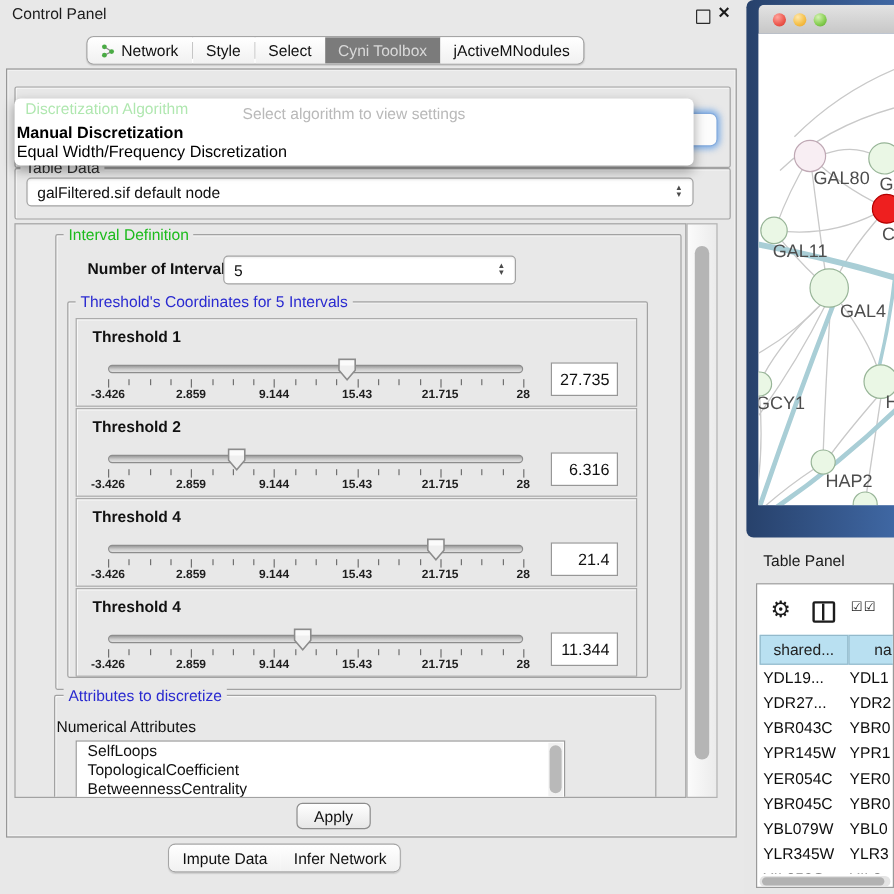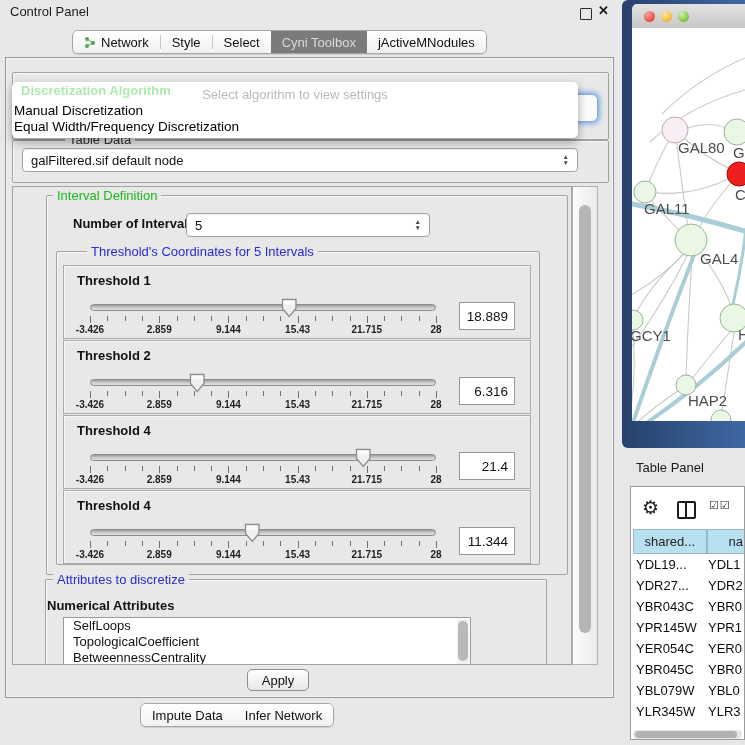--- a/index.html
+++ b/index.html
@@ -20,66 +20,66 @@
   .seg.sel{background:#7b7b7b;color:#d9d9d9;align-items:center;}
   .segsep{width:1px;background:#c6c6c6;margin:4px 0;}
   
   .main-panel{position:absolute;left:5px;top:57px;width:607px;height:639px;border:1px solid #979797;
               background:#e8e8e8;box-shadow:inset 0 0 0 1px #f4f4f4;}
   
   .gbox{position:absolute;border:1px solid #a2a2a2;border-radius:2px;box-shadow:inset 1px 1px 0 rgba(255,255,255,.65);}
   .gtitle{position:absolute;font-size:13px;background:#e8e8e8;padding:0 4px;white-space:nowrap;z-index:2;}
   .gtitle.green{color:#1dbb1d;}
   .gtitle.blue{color:#2a2ad0;}
-  .gtitle.neutral{color:#2e2e2e;margin-left:48px;}
+  .gtitle.neutral{color:#2e2e2e;}
   #algo-group{left:12px;top:72px;width:595px;height:66px;}
   #tabledata-group{left:12px;top:140px;width:595px;height:41px;}
   #tabledata-title{left:17px;top:132px;}
   
   .combo{position:absolute;background:#fff;border:1px solid #a2a2a2;border-radius:4px;font-size:13px;
          display:flex;align-items:center;padding:0 8px;box-sizing:border-box;box-shadow:inset 0 1px 2px rgba(0,0,0,.07);}
   .stepper{margin-left:auto;display:flex;flex-direction:column;align-items:center;color:#4a4a4a;
            font-size:6.5px;line-height:5.6px;padding-left:6px;}
   #tabledata-combo{left:22px;top:148px;width:556px;height:24px;}
   
   #algo-combo-frag{position:absolute;left:560px;top:94px;width:36px;height:26px;background:#fcfcfc;
                    border:1.5px solid #84abdd;border-radius:6px;box-shadow:0 0 5px 2px rgba(96,156,229,.8);z-index:40;}
   
   #algo-popup{position:absolute;left:12px;top:82px;width:566px;height:56px;background:#fff;border-radius:5px;
               box-shadow:0 4px 10px rgba(0,0,0,.35);z-index:60;}
-  .behind-label{position:absolute;left:9px;top:1px;font-size:13px;color:#1dbb1d;opacity:.35;font-weight:bold;}
+  .behind-label{position:absolute;left:9px;top:1px;font-size:13px;color:#1dbb1d;opacity:.35;}
   .popup-hint{position:absolute;left:0;top:5px;width:100%;text-align:center;font-size:13px;color:#b9b9b9;}
   .popup-item{position:absolute;left:2px;font-size:13.5px;color:#000;}
-  .popup-item.b{font-weight:normal;top:21px;}
+  .popup-item.b{font-weight:bold;top:21px;}
   .popup-item.r2{top:37px;}
   
   .viewport{position:absolute;left:12px;top:186px;width:560px;height:479px;border:1px solid #a2a2a2;
             background:#e8e8e8;overflow:hidden;box-sizing:border-box;}
   #interval-box{left:33px;top:8px;width:520px;height:378px;}
   #interval-title{left:40px;top:1px;}
   #num-label{position:absolute;left:60px;top:29px;font-size:13px;font-weight:bold;}
   #num-combo{left:173px;top:26px;width:244px;height:24px;}
   #thresholds-box{left:43px;top:64px;width:482px;height:312px;}
-  #thresholds-title{left:50px;top:57px;margin-left:24px;}
+  #thresholds-title{left:50px;top:57px;}
   #threshold-list{position:absolute;left:50px;top:78px;width:468px;height:300px;}
   .threshold-row{position:absolute;left:0;width:466px;height:72px;background:#e8e8e8;border:1px solid #ababab;
                  box-shadow:inset 1px 1px 0 rgba(255,255,255,.7);}
   .t-label{position:absolute;left:13px;top:7px;font-size:13px;font-weight:bold;}
   .t-track{position:absolute;left:26px;top:38px;width:346px;height:7px;border-radius:4px;box-sizing:border-box;
            background:linear-gradient(#9c9c9c,#cdcdcd 55%,#e0e0e0);border:1px solid #8d8d8d;}
   .t-thumb{position:absolute;top:32px;width:17px;height:20px;z-index:3;}
   .tick{position:absolute;width:1px;background:#707070;top:50px;}
   .tick.major{height:7px;}
   .tick.minor{height:5px;}
   .tick-label{position:absolute;top:58px;transform:translateX(-50%);font-size:10px;font-weight:bold;color:#1e1e1e;white-space:nowrap;}
   .t-value{position:absolute;left:395px;top:36px;width:56px;height:28px;background:#fff;border:1px solid #979797;
            font-size:13.5px;text-align:right;padding-right:6px;line-height:28px;box-sizing:border-box;}
   #attr-box{left:32px;top:392px;width:500px;height:120px;}
   #attr-title{left:40px;top:385px;}
-  #attr-list-label{position:absolute;left:34px;top:411px;font-size:13px;font-weight:bold;}
+  #attr-list-label{position:absolute;left:34px;top:411px;font-size:13px;font-weight:normal;}
   #attr-list{position:absolute;left:50px;top:430px;width:406px;height:50px;background:#fff;border:1px solid #9a9a9a;overflow:hidden;}
   .attr-item{font-size:13px;line-height:16px;padding-left:9px;color:#111;}
   .attr-sb{position:absolute;right:1px;top:1px;width:12px;height:46px;background:#f1f1f1;}
   .attr-sb-thumb{position:absolute;left:1px;top:2px;width:10px;height:40px;background:#b9b9b9;border-radius:5px;}
   
   .vscrollbar{position:absolute;left:572px;top:186px;width:26px;height:479px;box-sizing:border-box;
               background:linear-gradient(90deg,#fbfbfb,#ebebeb);border:1px solid #b2b2b2;}
   .vthumb{position:absolute;left:6px;top:18px;width:12px;height:428px;background:#b5b5b5;border-radius:6px;}
   
   .apply-btn{position:absolute;left:247px;top:669px;width:62px;height:22px;border:1px solid #8d8d8d;border-radius:5px;
@@ -192,21 +192,21 @@
       <div id="threshold-list">
   <div class="threshold-row" style="top: 0px;">
     <div class="t-label">Threshold 1</div>
     <div class="t-track"></div>
     <div class="t-thumb" style="left: 217.21px;">
       <svg width="17" height="20">
                 <path d="M1.5,1.5 h13.5 v9 l-6.75,8 l-6.75,-8 z" fill="#efefef" stroke="#8c8c8c" stroke-width="1.3"></path>
                 <path d="M2.5,2.5 h11.5 v4 h-11.5 z" fill="#fbfbfb" stroke="none"></path>
               </svg>
     </div>
-    <div class="t-value">18.889</div>
+    <div class="t-value">27.735</div>
   <div class="tick major" style="left: 26px;"></div>
             <div class="tick minor" style="left: 43.3px;"></div>
             <div class="tick minor" style="left: 60.6px;"></div>
             <div class="tick minor" style="left: 77.9px;"></div>
             <div class="tick major" style="left: 95.2px;"></div>
             <div class="tick minor" style="left: 112.5px;"></div>
             <div class="tick minor" style="left: 129.8px;"></div>
             <div class="tick minor" style="left: 147.1px;"></div>
             <div class="tick major" style="left: 164.4px;"></div>
             <div class="tick minor" style="left: 181.7px;"></div>

